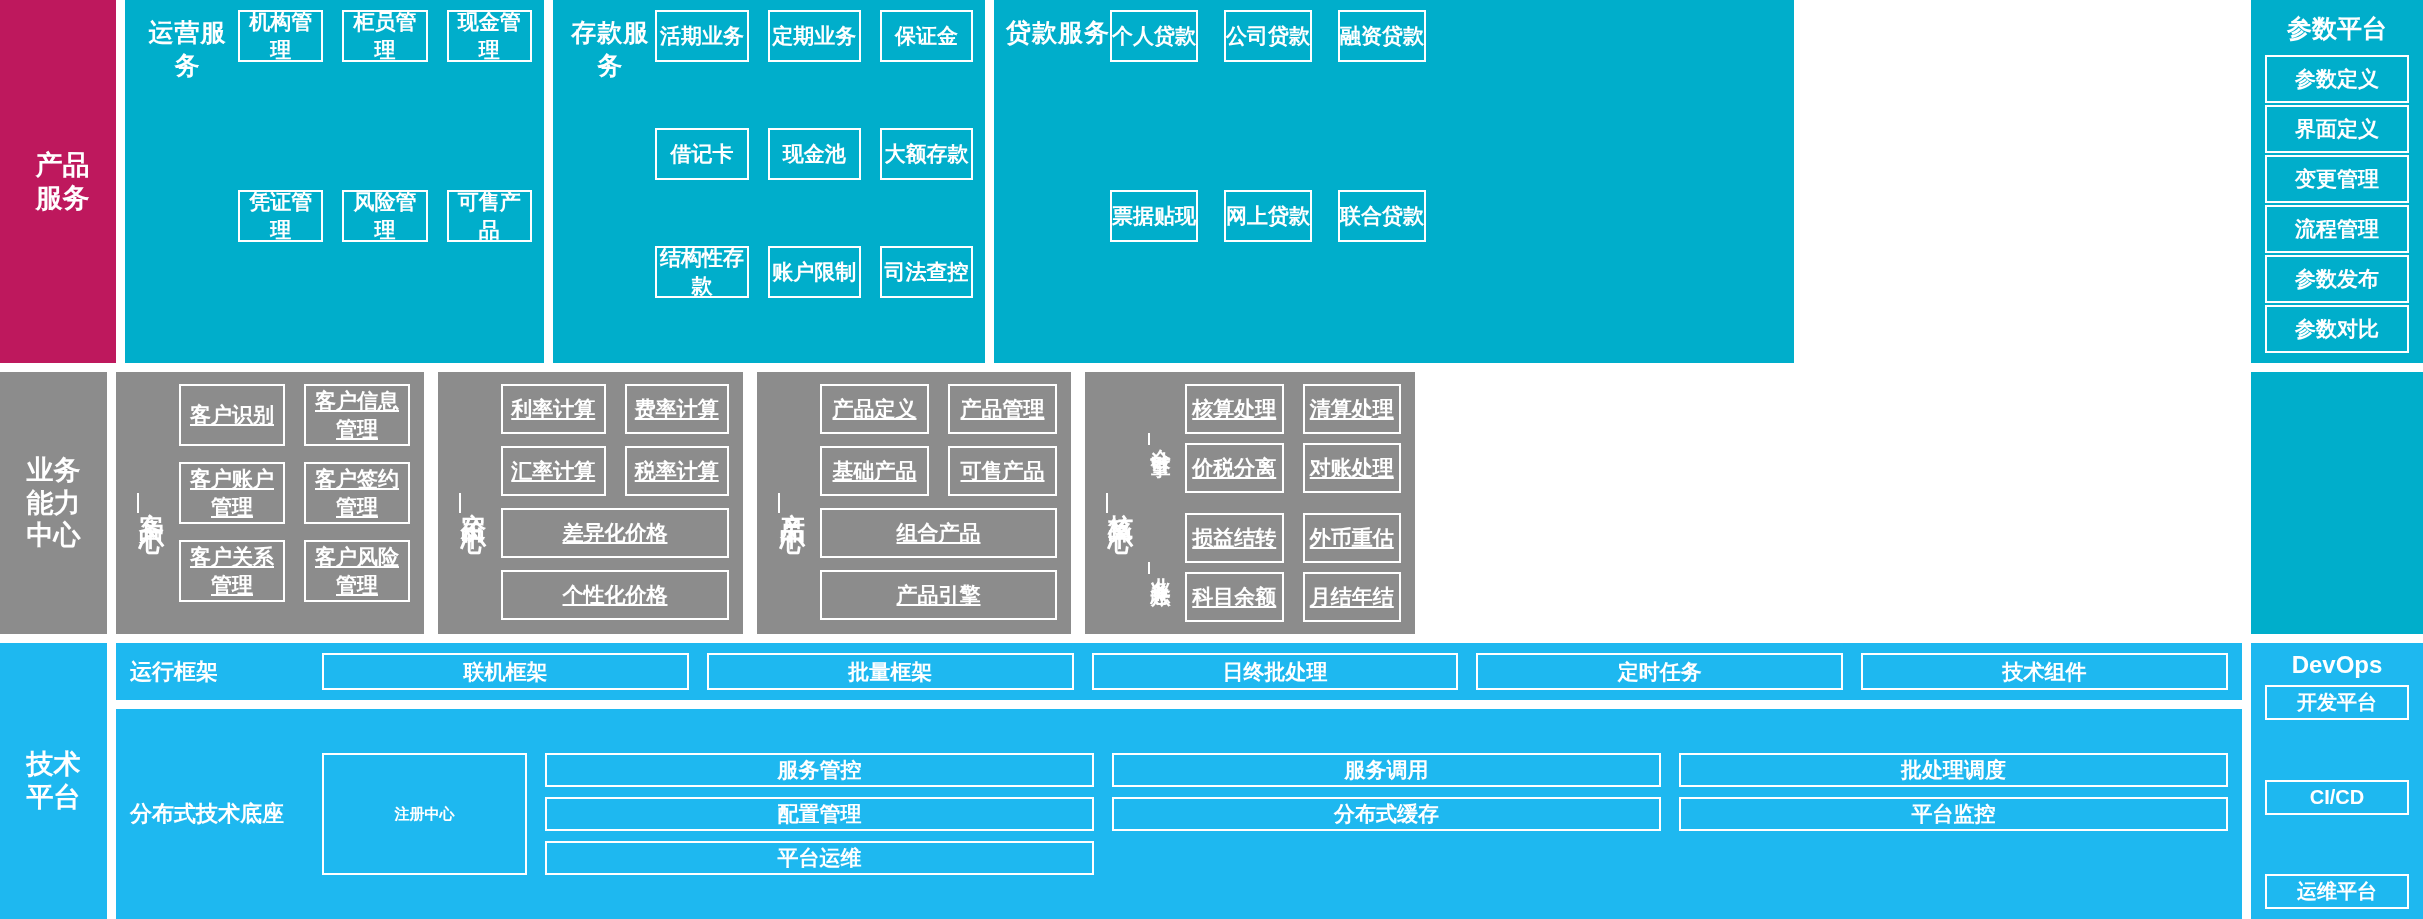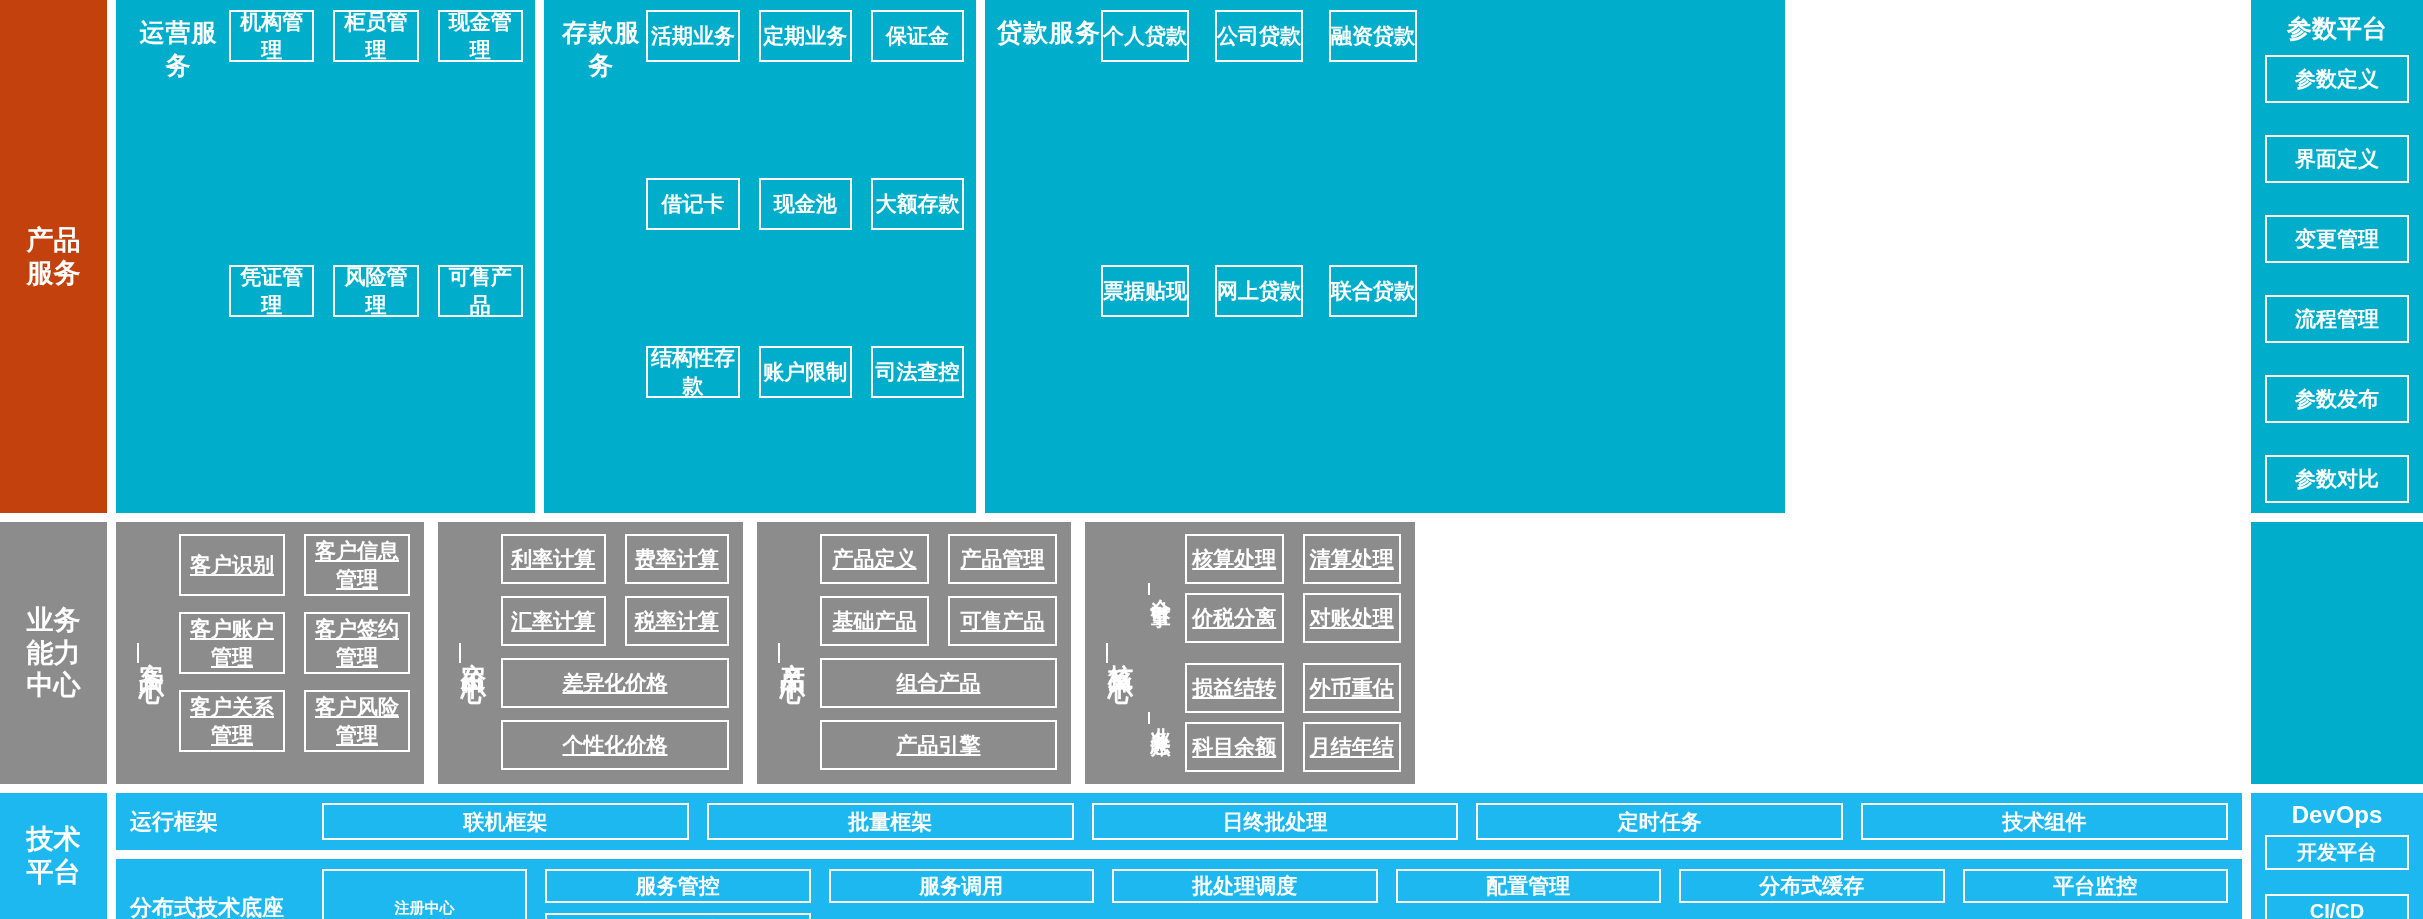--- a/index.html
+++ b/index.html
@@ -14,21 +14,21 @@
   
   .band{display:flex;gap:9px;align-items:stretch;}
   .band-left{display:flex;gap:9px;flex:1 1 auto;min-width:0;align-items:stretch;}
 
   
   .layer-label{
     width:107px;flex:0 0 107px;
     display:flex;align-items:center;justify-content:center;
     text-align:center;font-weight:bold;font-size:27px;line-height:1.22;
   }
-  .teal{background:#c2410c;}
+  .teal{background:#be185d;padding-left:9px;}
   .gray{background:#8c8c8c;}
   .blue{background:#1eb8f0;}
 
   
   .svc-row{display:flex;gap:9px;flex:1 1 auto;min-width:0;}
   .svc-group{
     display:flex;flex-direction:row;
     background:#00aecb;padding:10px 12px 14px 12px;
     box-sizing:border-box;min-width:0;
   }
@@ -51,21 +51,21 @@
   #grp-loan .svc-grid{gap:21px 26px;}
 
   
   .rail{
     width:172px;flex:0 0 172px;
     background:#00aecb;box-sizing:border-box;
     padding:8px 14px 10px 14px;
     display:flex;flex-direction:column;
   }
   .rail-title{text-align:center;font-size:25px;font-weight:bold;margin:4px 0 10px 0;}
-  .rail-list{display:flex;flex-direction:column;justify-content:space-between;flex:1 1 auto;gap:32px;}
+  .rail-list{display:flex;flex-direction:column;justify-content:space-between;flex:1 1 auto;gap:2px;}
   .rail-list .cell{height:48px;font-size:21px;}
 
   #rail-devops{background:#1eb8f0;padding:6px 14px 10px 14px;}
   #rail-devops .rail-title{font-size:24px;margin:2px 0 6px 0;}
   #rail-devops .rail-list{gap:24px;}
   #rail-devops .cell{height:35px;font-size:20px;}
 
   
   .center-row{display:flex;gap:14px;flex:1 1 auto;min-width:0;text-decoration:underline;}
   .center-box{
@@ -115,21 +115,21 @@
   }
   .tech-name{
     flex:0 0 auto;font-size:22px;font-weight:bold;
     min-width:174px;
   }
   .tech-items{flex:1 1 auto;display:grid;grid-template-columns:repeat(5,1fr);gap:18px;min-width:0;}
   .tech-items .cell{height:37px;font-size:21px;}
   .tech-stack{flex:1 1 auto;display:flex;gap:18px;min-width:0;align-items:stretch;}
   .tech-first{flex:0 0 205px;display:flex;}
   .tech-first .cell{height:auto;flex:1 1 auto;font-size:15px;}
-  .tech-pairs{flex:1 1 auto;display:grid;grid-template-columns:repeat(6,1fr);gap:10px 18px;min-width:0;}
+  .tech-pairs{flex:1 1 auto;display:grid;grid-template-columns:repeat(3,1fr);gap:10px 18px;min-width:0;}
   .tech-pairs .cell{height:34px;font-size:21px;}
   #strip-runtime{flex:0 0 56px;}
   #strip-base{flex:1 1 auto;}
   #strip-runtime .tech-items{grid-template-columns:repeat(5,1fr);}
 
   .bottom-band{flex:1 1 auto;display:flex;gap:9px;min-height:0;}
 </style>
 </head>
 <body>
 

